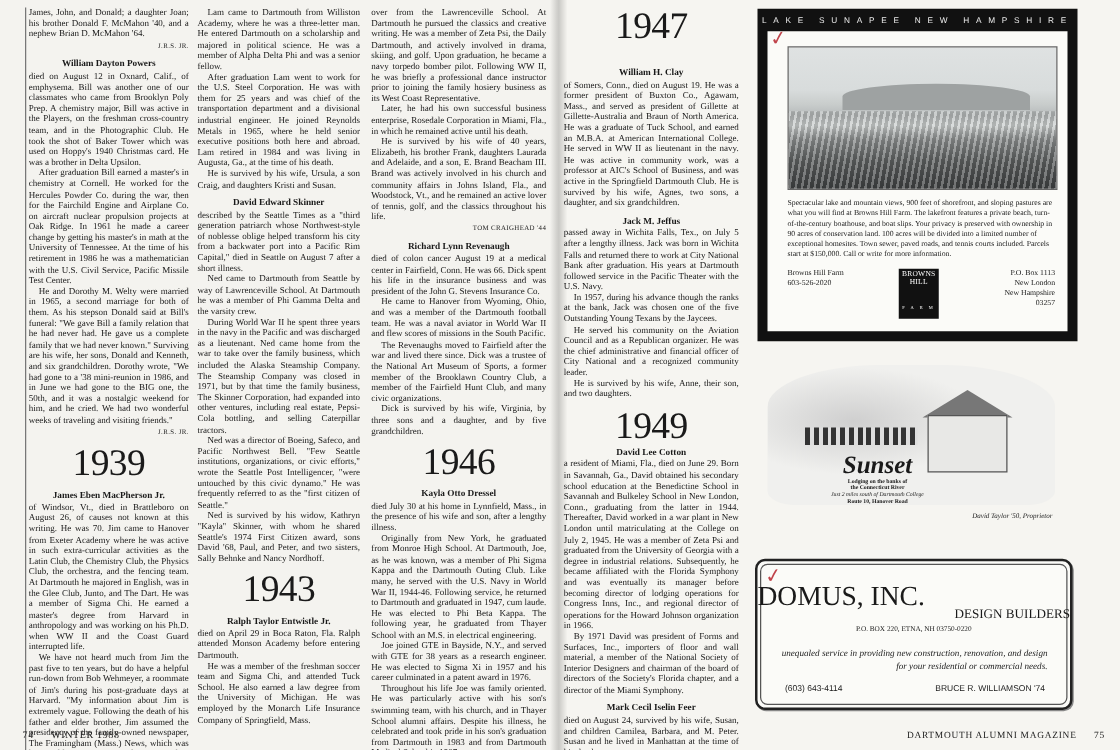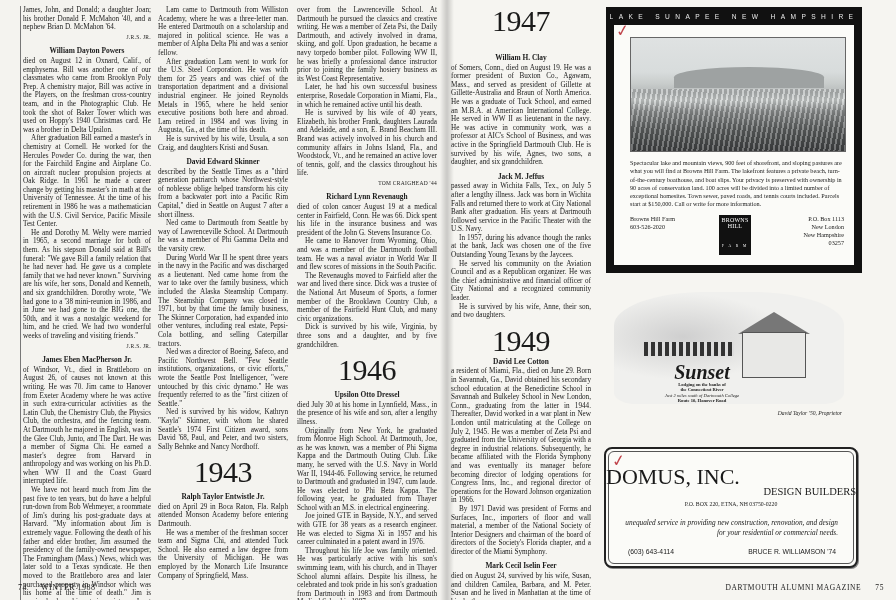--- a/index.html
+++ b/index.html
@@ -64,20 +64,21 @@
 
 <div class="page page-left">
   <div class="col c1">
     <p class="noind">James, John, and Donald; a daughter Joan; his brother Donald F. McMahon '40, and a nephew Brian D. McMahon '64.</p>
     <p class="sig">J.R.S. JR.</p>
     <p class="name">William Dayton Powers</p>
     <p class="noind">died on August 12 in Oxnard, Calif., of emphysema. Bill was another one of our classmates who came from Brooklyn Poly Prep. A chemistry major, Bill was active in the Players, on the freshman cross-country team, and in the Photographic Club. He took the shot of Baker Tower which was used on Hoppy's 1940 Christmas card. He was a brother in Delta Upsilon.</p>
     <p>After graduation Bill earned a master's in chemistry at Cornell. He worked for the Hercules Powder Co. during the war, then for the Fairchild Engine and Airplane Co. on aircraft nuclear propulsion projects at Oak Ridge. In 1961 he made a career change by getting his master's in math at the University of Tennessee. At the time of his retirement in 1986 he was a mathematician with the U.S. Civil Service, Pacific Missile Test Center.</p>
     <p>He and Dorothy M. Welty were married in 1965, a second marriage for both of them. As his stepson Donald said at Bill's funeral: "We gave Bill a family relation that he had never had. He gave us a complete family that we had never known." Surviving are his wife, her sons, Donald and Kenneth, and six grandchildren. Dorothy wrote, "We had gone to a '38 mini-reunion in 1986, and in June we had gone to the BIG one, the 50th, and it was a nostalgic weekend for him, and he cried. We had two wonderful weeks of traveling and visiting friends."</p>
     <p class="sig">J.R.S. JR.</p>
+    <p class="year">1939</p>
     <p class="name">James Eben MacPherson Jr.</p>
     <p class="noind">of Windsor, Vt., died in Brattleboro on August 26, of causes not known at this writing. He was 70. Jim came to Hanover from Exeter Academy where he was active in such extra-curricular activities as the Latin Club, the Chemistry Club, the Physics Club, the orchestra, and the fencing team. At Dartmouth he majored in English, was in the Glee Club, Junto, and The Dart. He was a member of Sigma Chi. He earned a master's degree from Harvard in anthropology and was working on his Ph.D. when WW II and the Coast Guard interrupted life.</p>
     <p>We have not heard much from Jim the past five to ten years, but do have a helpful run-down from Bob Wehmeyer, a roommate of Jim's during his post-graduate days at Harvard. "My information about Jim is extremely vague. Following the death of his father and elder brother, Jim assumed the presidency of the family-owned newspaper, The Framingham (Mass.) News, which was later sold to a Texas syndicate. He then moved to the Brattleboro area and later purchased property in Windsor which was his home at the time of death." Jim is survived by his twin sister, Janet MacPherson.</p>
 
   </div>
 
   <div class="col c2">
     <p>Lam came to Dartmouth from Williston Academy, where he was a three-letter man. He entered Dartmouth on a scholarship and majored in political science. He was a member of Alpha Delta Phi and was a senior fellow.</p>
     <p>After graduation Lam went to work for the U.S. Steel Corporation. He was with them for 25 years and was chief of the transportation department and a divisional industrial engineer. He joined Reynolds Metals in 1965, where he held senior executive positions both here and abroad. Lam retired in 1984 and was living in Augusta, Ga., at the time of his death.</p>
     <p>He is survived by his wife, Ursula, a son Craig, and daughters Kristi and Susan.</p>
@@ -98,21 +99,21 @@
     <p class="noind">over from the Lawrenceville School. At Dartmouth he pursued the classics and creative writing. He was a member of Zeta Psi, the Daily Dartmouth, and actively involved in drama, skiing, and golf. Upon graduation, he became a navy torpedo bomber pilot. Following WW II, he was briefly a professional dance instructor prior to joining the family hosiery business as its West Coast Representative.</p>
     <p>Later, he had his own successful business enterprise, Rosedale Corporation in Miami, Fla., in which he remained active until his death.</p>
     <p>He is survived by his wife of 40 years, Elizabeth, his brother Frank, daughters Laurada and Adelaide, and a son, E. Brand Beacham III. Brand was actively involved in his church and community affairs in Johns Island, Fla., and Woodstock, Vt., and he remained an active lover of tennis, golf, and the classics throughout his life.</p>
     <p class="sig">TOM CRAIGHEAD '44</p>
     <p class="name">Richard Lynn Revenaugh</p>
     <p class="noind">died of colon cancer August 19 at a medical center in Fairfield, Conn. He was 66. Dick spent his life in the insurance business and was president of the John G. Stevens Insurance Co.</p>
     <p>He came to Hanover from Wyoming, Ohio, and was a member of the Dartmouth football team. He was a naval aviator in World War II and flew scores of missions in the South Pacific.</p>
     <p>The Revenaughs moved to Fairfield after the war and lived there since. Dick was a trustee of the National Art Museum of Sports, a former member of the Brooklawn Country Club, a member of the Fairfield Hunt Club, and many civic organizations.</p>
     <p>Dick is survived by his wife, Virginia, by three sons and a daughter, and by five grandchildren.</p>
     <p class="year">1946</p>
-    <p class="name">Upsilon Otto Dressel</p>
+    <p class="name">Kayla Otto Dressel</p>
     <p class="noind">died July 30 at his home in Lynnfield, Mass., in the presence of his wife and son, after a lengthy illness.</p>
     <p>Originally from New York, he graduated from Monroe High School. At Dartmouth, Joe, as he was known, was a member of Phi Sigma Kappa and the Dartmouth Outing Club. Like many, he served with the U.S. Navy in World War II, 1944-46. Following service, he returned to Dartmouth and graduated in 1947, cum laude. He was elected to Phi Beta Kappa. The following year, he graduated from Thayer School with an M.S. in electrical engineering.</p>
     <p>Joe joined GTE in Bayside, N.Y., and served with GTE for 38 years as a research engineer. He was elected to Sigma Xi in 1957 and his career culminated in a patent award in 1976.</p>
     <p>Throughout his life Joe was family oriented. He was particularly active with his son's swimming team, with his church, and in Thayer School alumni affairs. Despite his illness, he celebrated and took pride in his son's graduation from Dartmouth in 1983 and from Dartmouth Medical School in 1987.</p>
 
   </div>
 
   <div class="folio-left">
     <span>74</span><span>WINTER 1988</span>
   </div>

